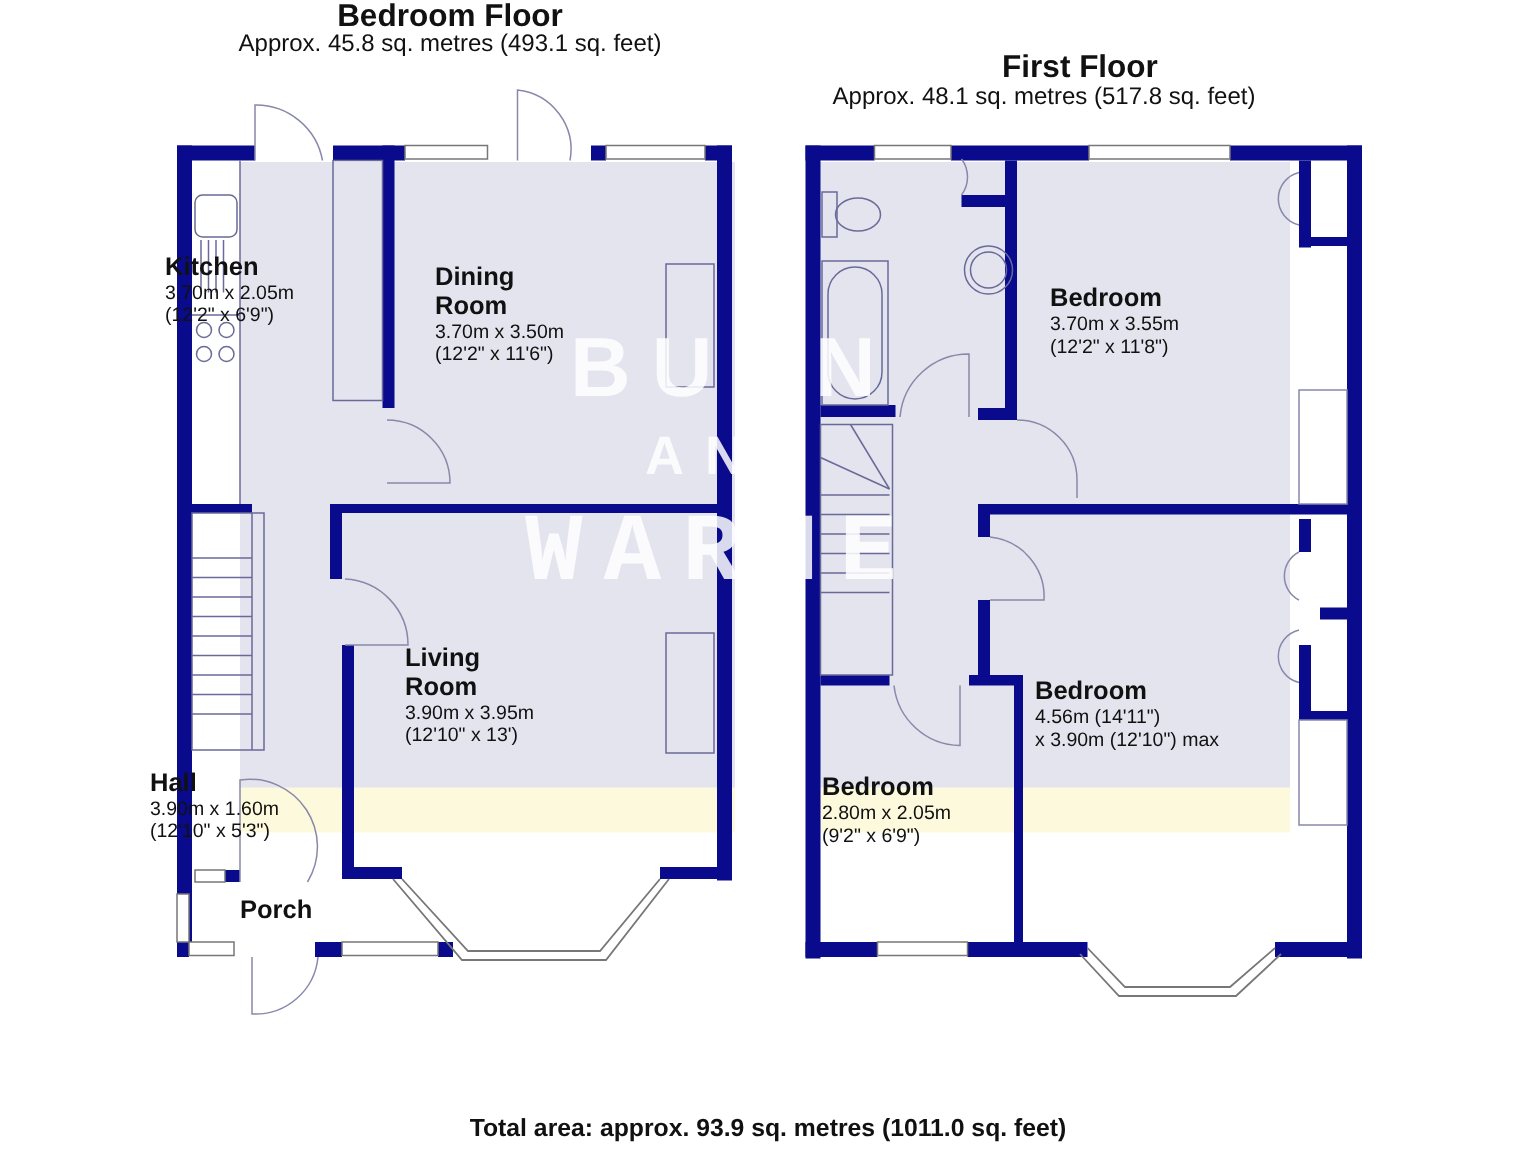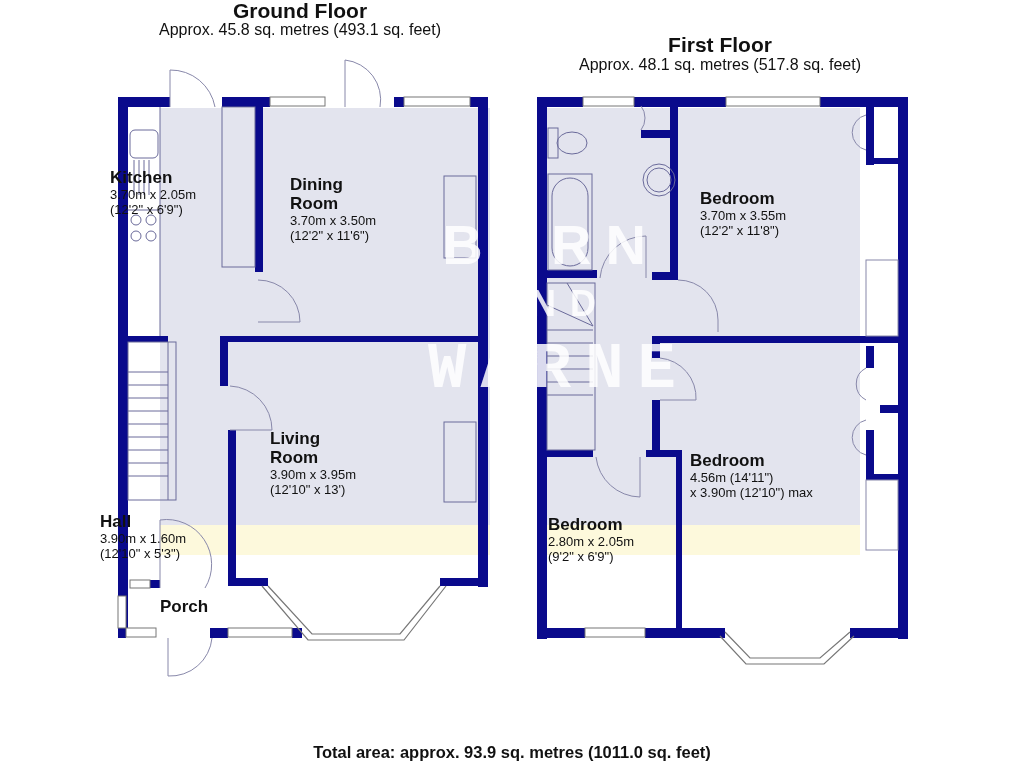--- a/index.html
+++ b/index.html
@@ -4,29 +4,29 @@
 <style>
   html, body { margin: 0; padding: 0; background: #ffffff; }
   body { width: 1024px; height: 768px; position: relative; overflow: hidden; font-family: "Liberation Sans", sans-serif; color: #111; }
   .floor-title { position: absolute; text-align: center; font-weight: bold; font-size: 21px; line-height: 22px; }
   .floor-sub { position: absolute; text-align: center; font-size: 16px; line-height: 14px; }
   .total { position: absolute; left: 0; width: 1024px; top: 743px; text-align: center; font-size: 16.5px; font-weight: bold; }
   svg.plan { position: absolute; left: 0; top: 0; }
   .room-label { position: absolute; text-align: left; line-height: 1.1; white-space: nowrap; }
   .room-name { font-weight: bold; font-size: 17px; display: block; line-height: 19px; }
   .room-dim { font-size: 13px; display: block; line-height: 15px; }
-  .watermark { position: absolute; color: rgba(255,255,255,0.85); font-weight: bold; text-align: right; letter-spacing: 14px; pointer-events: none; }
+  .watermark { position: absolute; color: rgba(255,255,255,0.85); font-weight: bold; text-align: left; letter-spacing: 14px; pointer-events: none; }
 </style>
 </head>
 <body>
 
-<div class="floor-title" style="left:170px;width:260px;top:0px;">Ground Floor</div>
+<div class="floor-title" style="left:170px;width:260px;top:0px;">Bedroom Floor</div>
 <div class="floor-sub" style="left:150px;width:300px;top:23px;">Approx. 45.8 sq. metres (493.1 sq. feet)</div>
 <div class="floor-title" style="left:590px;width:260px;top:34px;">First Floor</div>
-<div class="floor-sub" style="left:570px;width:300px;top:58px;">Approx. 48.1 sq. metres (517.8 sq. feet)</div>
+<div class="floor-sub" style="left:546px;width:300px;top:58px;">Approx. 48.1 sq. metres (517.8 sq. feet)</div>
 
 <svg class="plan" width="1024" height="768" viewBox="0 0 1024 768">
 
   <g>
     <rect x="160" y="108" width="330" height="420" fill="#e3e4ee"></rect>
     <rect x="540" y="108" width="320" height="420" fill="#e3e4ee"></rect>
     <rect x="160" y="525" width="330" height="30" fill="#fdf9dc"></rect>
     <rect x="540" y="525" width="320" height="30" fill="#fdf9dc"></rect>
     <rect x="128" y="108" width="32" height="230" fill="#ffffff"></rect>
     <rect x="862" y="108" width="40" height="440" fill="#ffffff"></rect>

